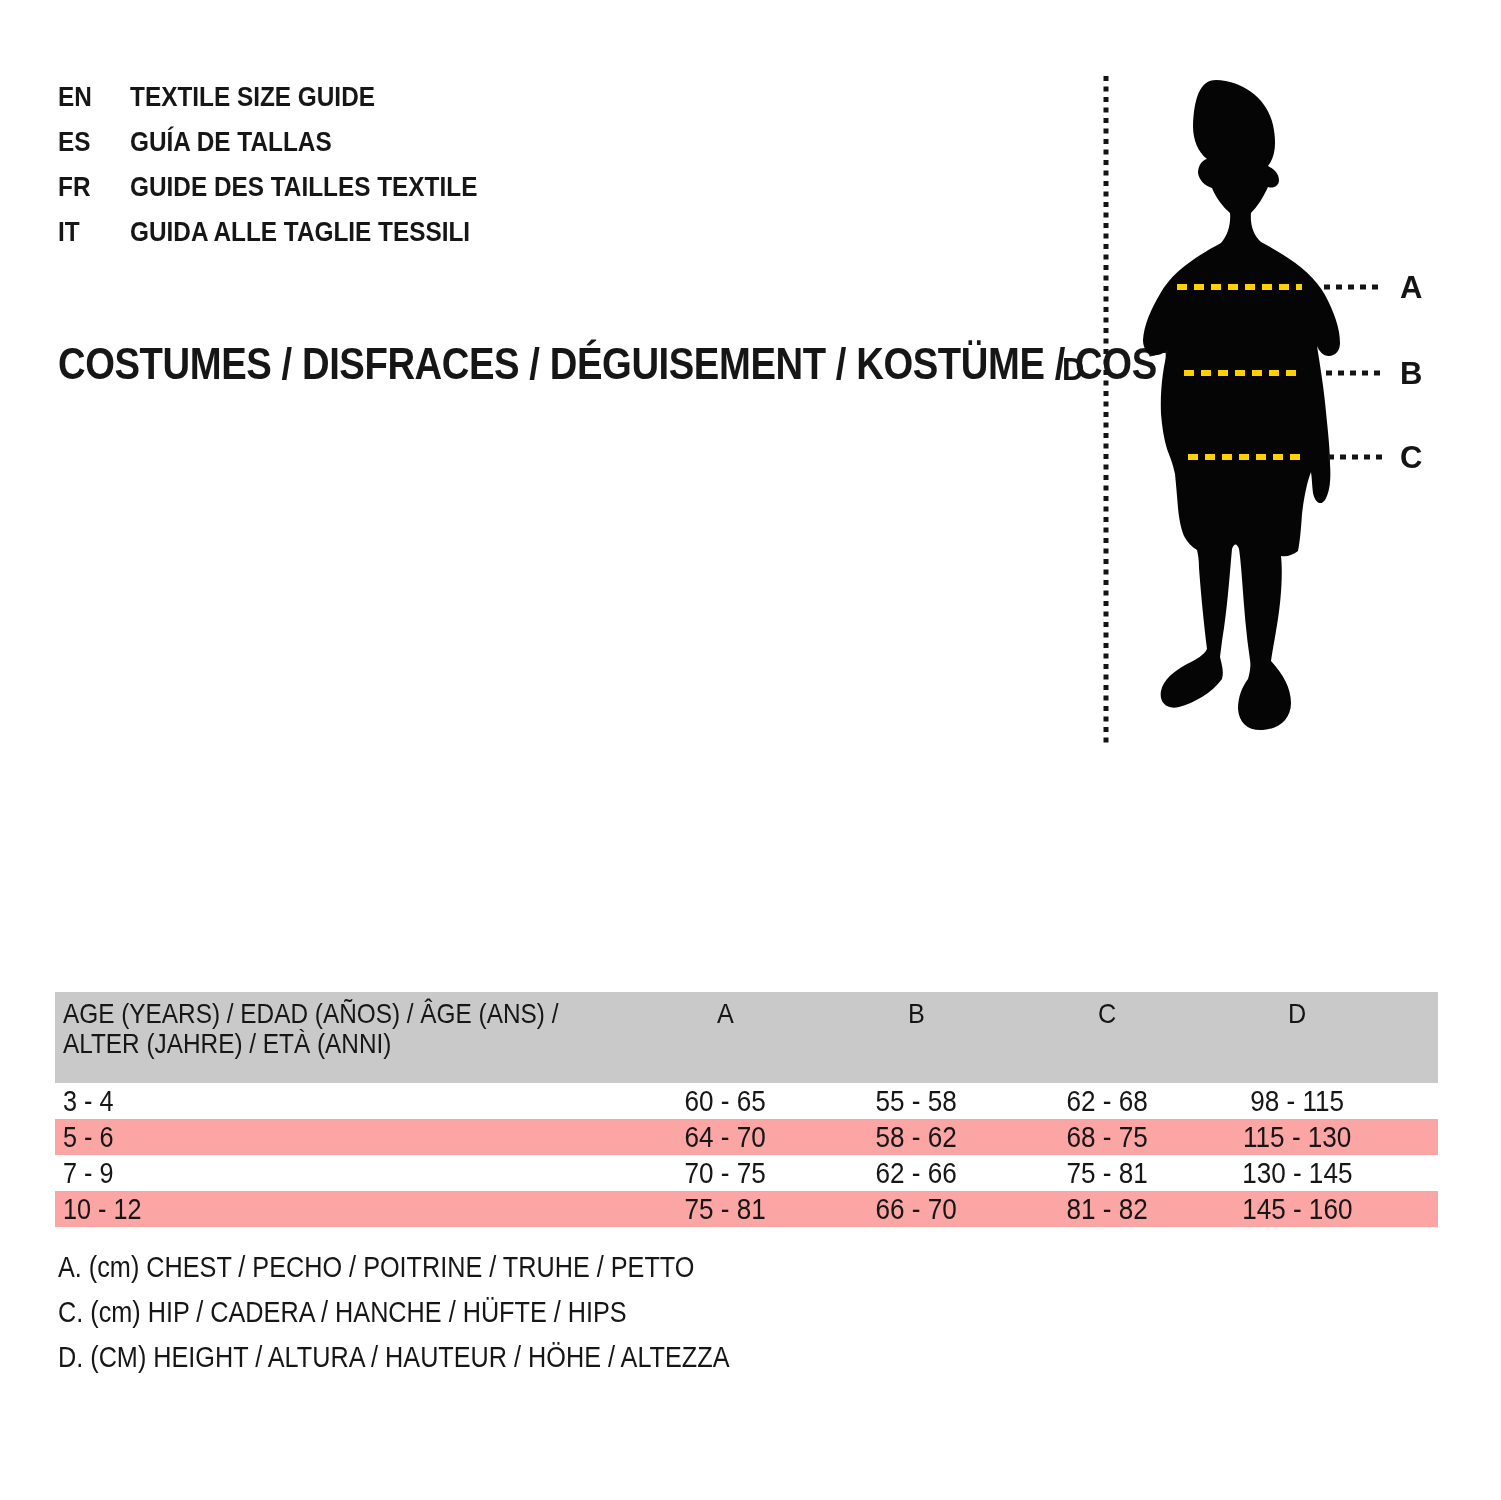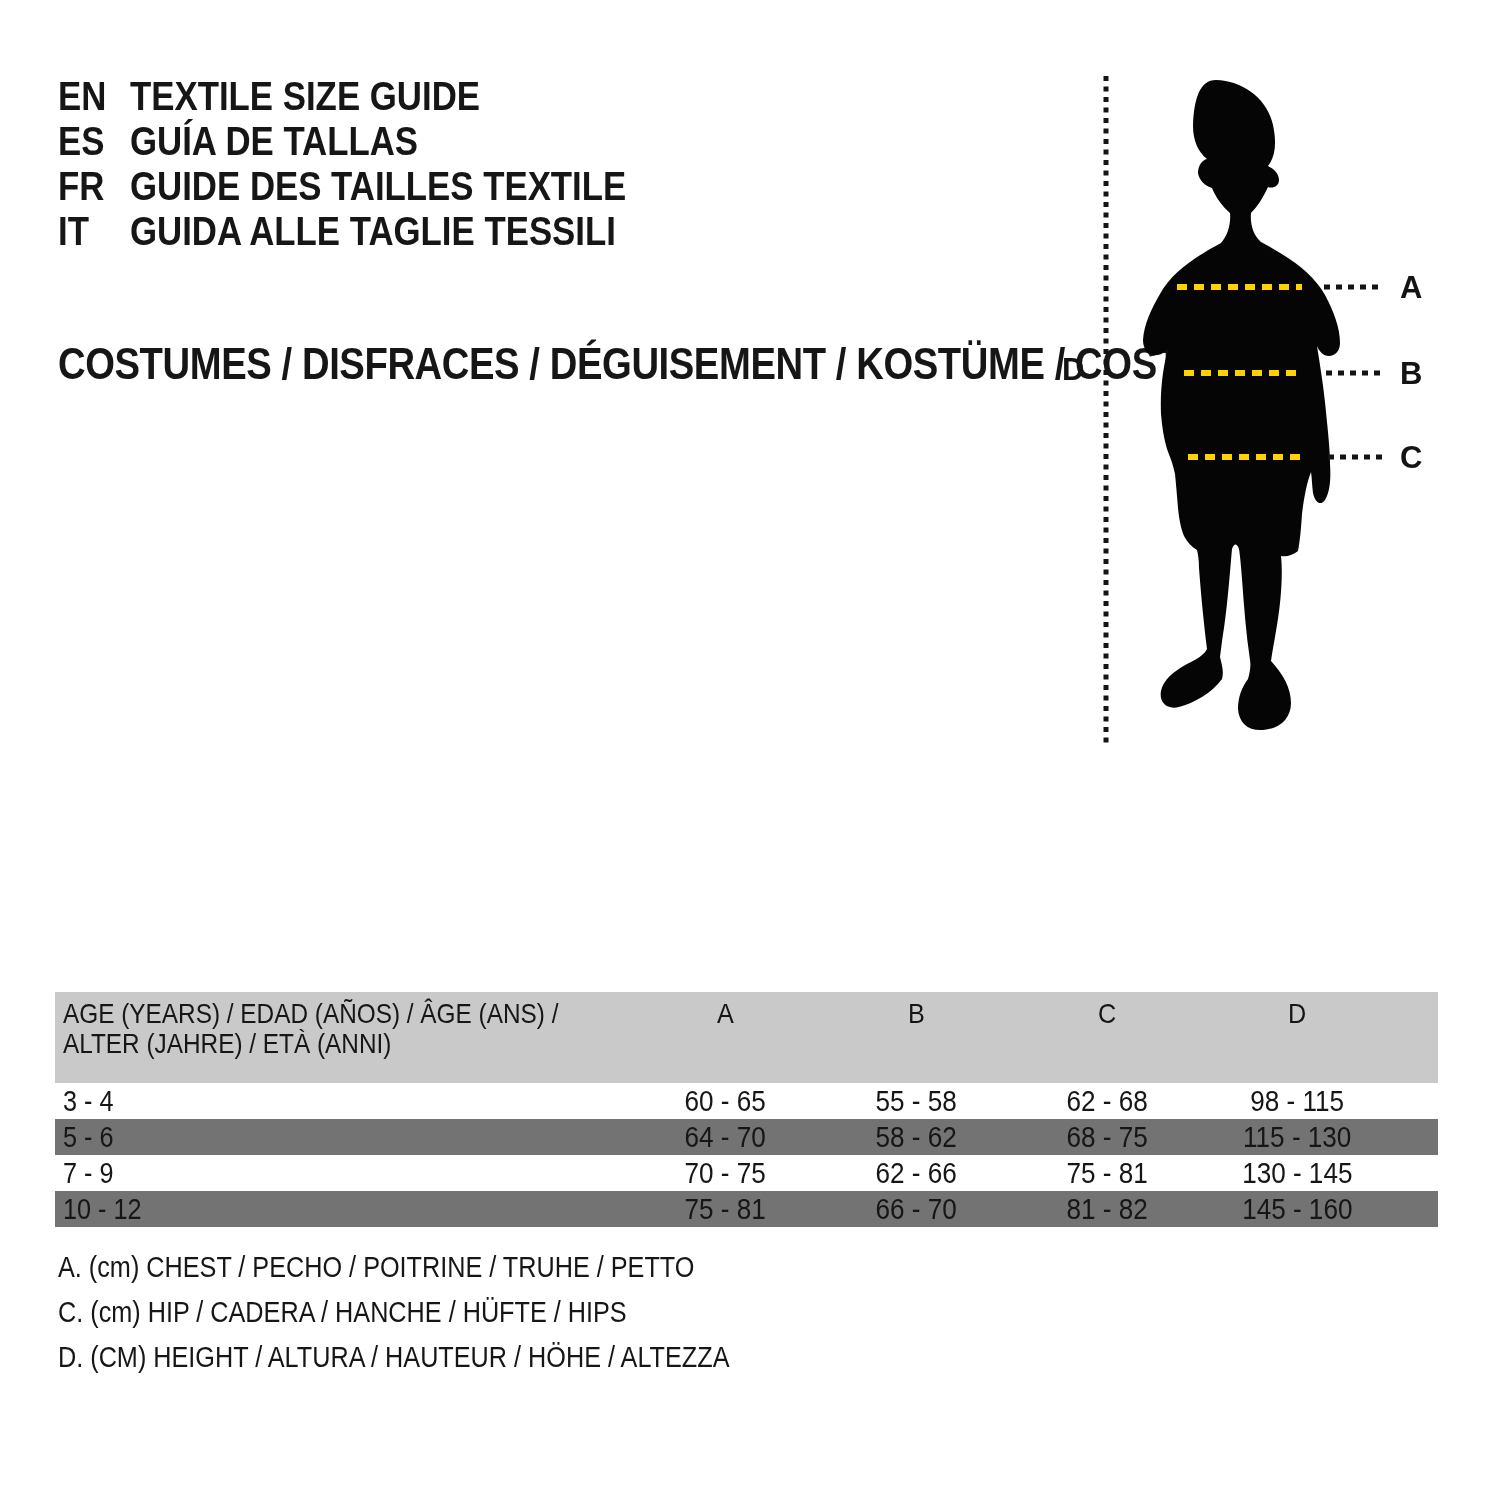--- a/index.html
+++ b/index.html
@@ -6,40 +6,40 @@
   .page{
     position:relative;width:1501px;height:1500px;background:#ffffff;
     font-family:"Liberation Sans","DejaVu Sans",sans-serif;color:#161616;overflow:hidden;
   }
   
   .cond{display:inline-block;transform:scaleX(.87);transform-origin:0 50%;white-space:nowrap;}
   .cx{display:inline-block;transform:scaleX(.9);transform-origin:50% 50%;white-space:nowrap;}
 
   
   .lang-list{position:absolute;left:58px;top:74px;}
-  .lang-row{display:flex;height:45px;align-items:center;font-size:40px;font-weight:600;}
+  .lang-row{display:flex;height:45px;align-items:center;font-size:28px;font-weight:600;}
   .lang-code{width:72px;flex:0 0 72px;}
 
   
   .heading-costumes{position:absolute;left:58px;top:338px;font-size:45px;font-weight:700;letter-spacing:-.5px;}
   .heading-children{position:absolute;left:58px;top:943px;font-size:30px;font-weight:500;}
 
   
   .figure{position:absolute;left:1040px;top:60px;width:420px;height:700px;}
   .figure svg{display:block;width:100%;height:100%;}
   .figure text{font-family:"Liberation Sans","DejaVu Sans",sans-serif;font-weight:700;font-size:31px;fill:#141414;}
 
   
   .size-table{position:absolute;left:55px;top:992px;width:1383px;font-size:29px;}
   .thead{display:grid;grid-template-columns:575px 191px 191px 191px 235px;background:#c9c9c9;height:91px;}
   .th-age{padding:7px 0 0 8px;line-height:30px;font-size:28px;}
   .th-letter{text-align:center;padding-top:7px;line-height:30px;font-size:28px;}
   .th-letter.last{padding-right:46px;}
   .trow{display:grid;grid-template-columns:575px 191px 191px 191px 235px;height:36px;line-height:36px;}
-  .trow.alt{background:#737373;}
+  .trow.alt{background:#fca5a5;}
   .td-age{padding-left:8px;}
   .td{text-align:center;}
   .td.last{padding-right:46px;}
 
   
   .legend{position:absolute;left:58px;top:1245px;font-size:29px;}
   .legend-line{height:45px;line-height:45px;}
 </style>
 </head>
 <body>

